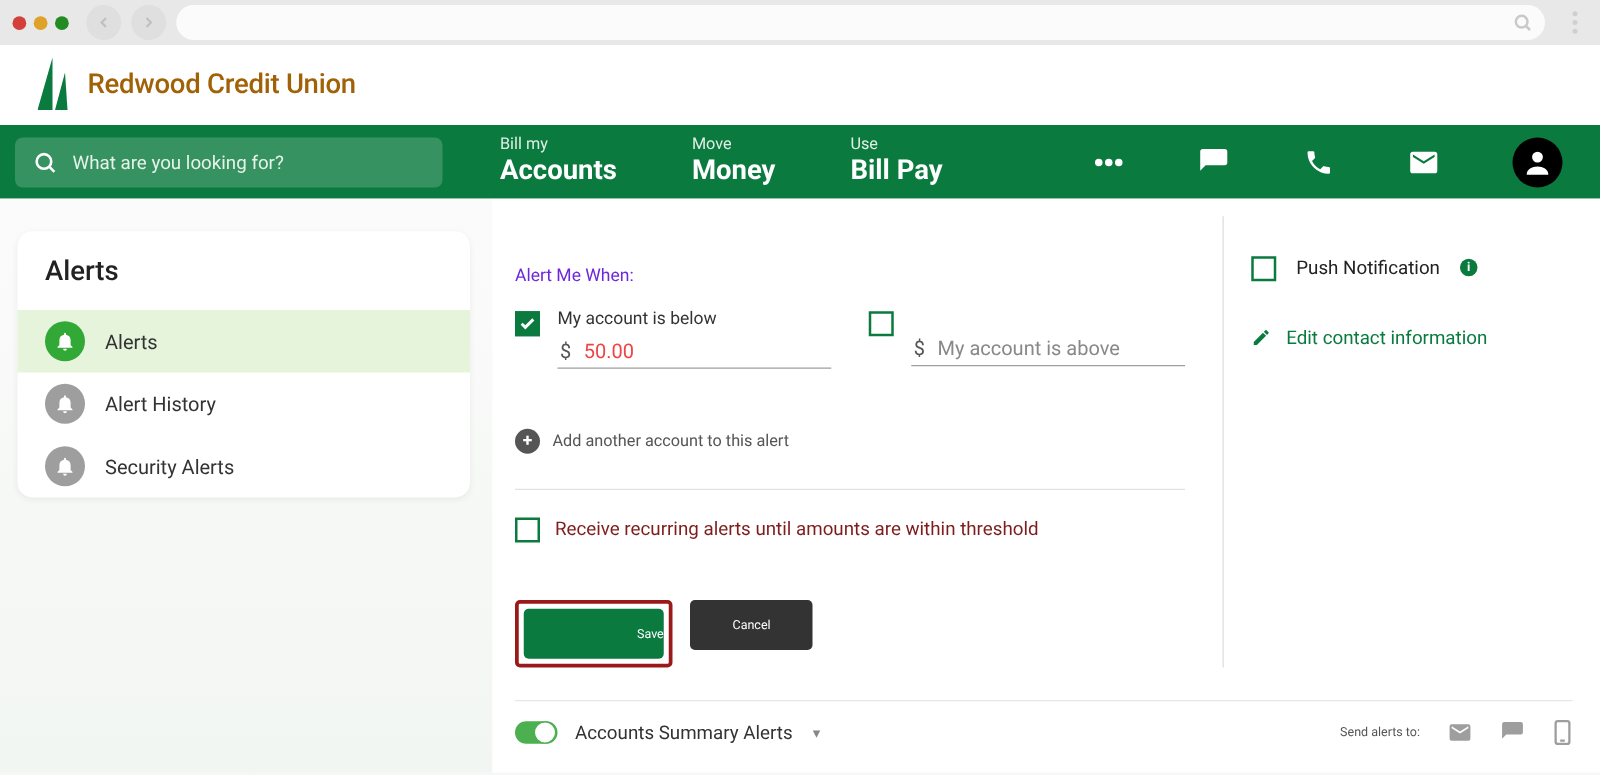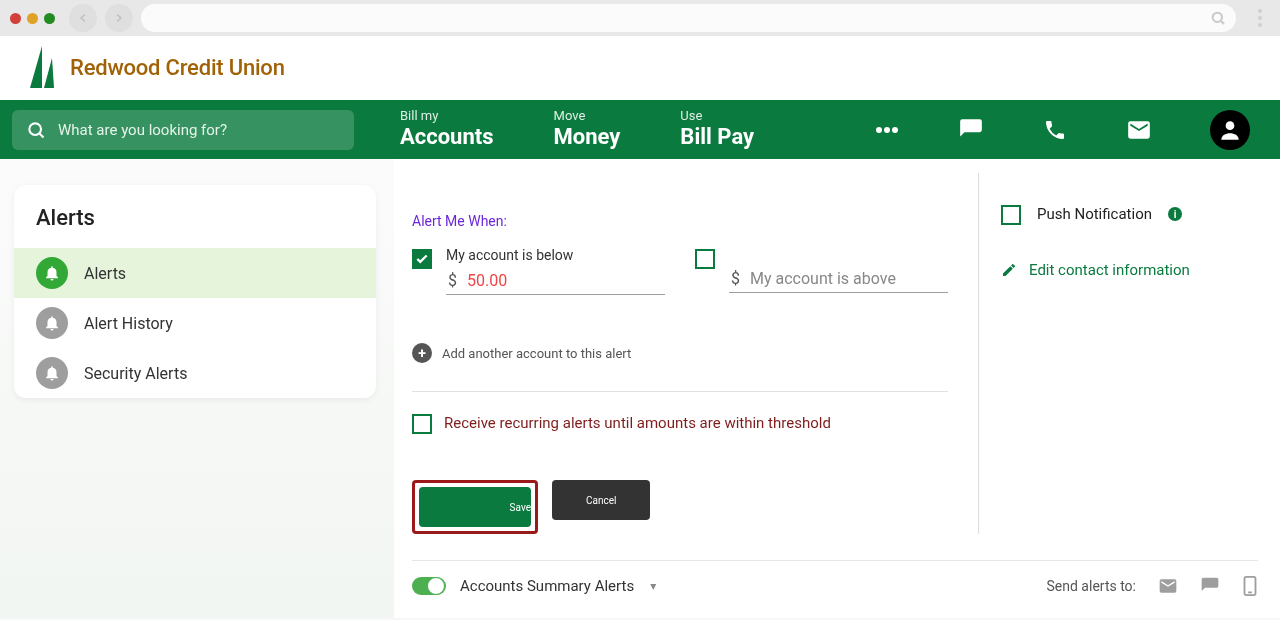--- a/index.html
+++ b/index.html
@@ -79,21 +79,21 @@
 
   .push-row { display: flex; align-items: center; gap: 16px; font-size: 15px; color: #222; margin-bottom: 36px; }
   .info-dot { width: 14px; height: 14px; border-radius: 50%; background: #0a7a3f; color: #fff; font-size: 10px; display: inline-flex; align-items: center; justify-content: center; font-weight: 700; }
   .edit-row { display: flex; align-items: center; gap: 12px; color: #0a7a3f; font-size: 15px; cursor: pointer; }
 
   .footer-row { border-top: 1px solid #e6e6e6; margin-top: 26px; padding: 14px 0 0; display: flex; align-items: center; justify-content: space-between; }
   .footer-left { display: flex; align-items: center; gap: 14px; font-size: 15px; color: #333; }
   .toggle { width: 34px; height: 18px; border-radius: 10px; background: #4caf50; position: relative; cursor: pointer; }
   .toggle::after { content: ""; position: absolute; right: 1px; top: 0px; width: 16px; height: 16px; border: 1px solid #4caf50; background: #fff; border-radius: 50%; }
   .caret { color: #888; font-size: 12px; margin-left: 2px; }
-  .footer-right { display: flex; align-items: center; gap: 22px; font-size: 14px; color: #555; }
+  .footer-right { display: flex; align-items: center; gap: 22px; font-size: 10px; color: #555; }
   .footer-right .ico { color: #888; cursor: pointer; }
 
   svg { display: block; }
 </style>
 </head>
 <body>
 
 <div class="chrome">
   <div class="traffic-lights">
     <div class="tl red"></div>

